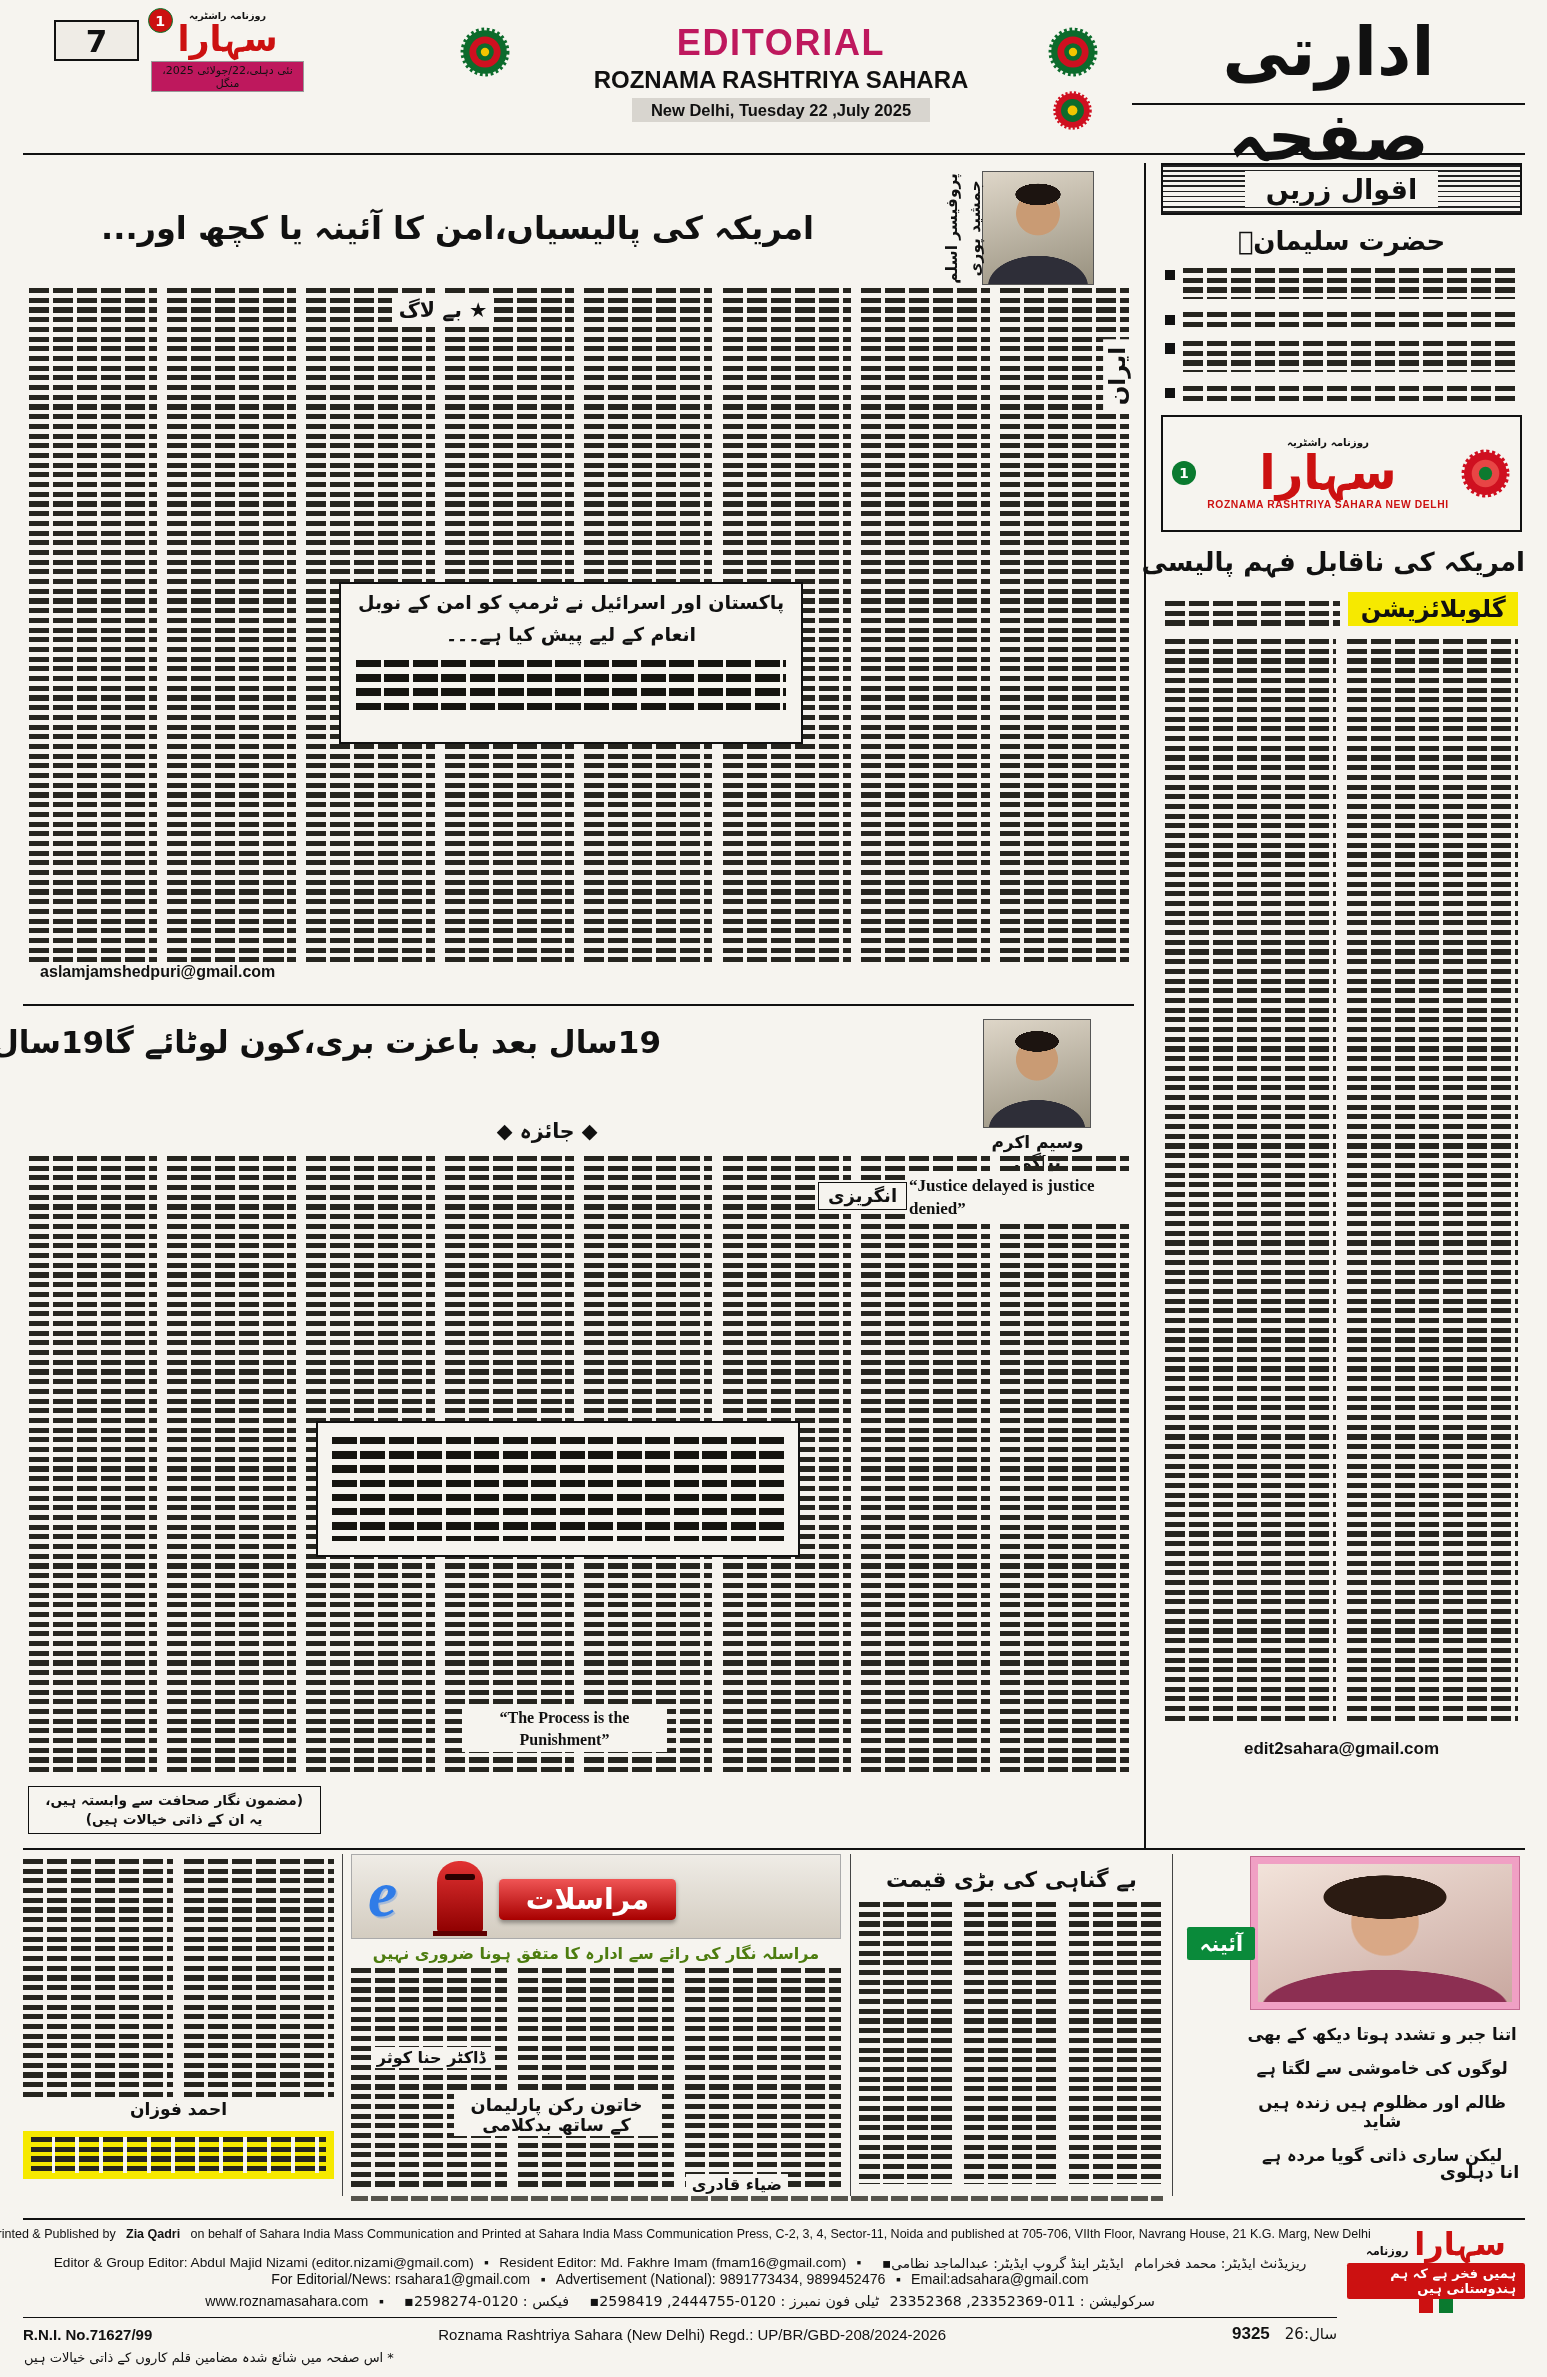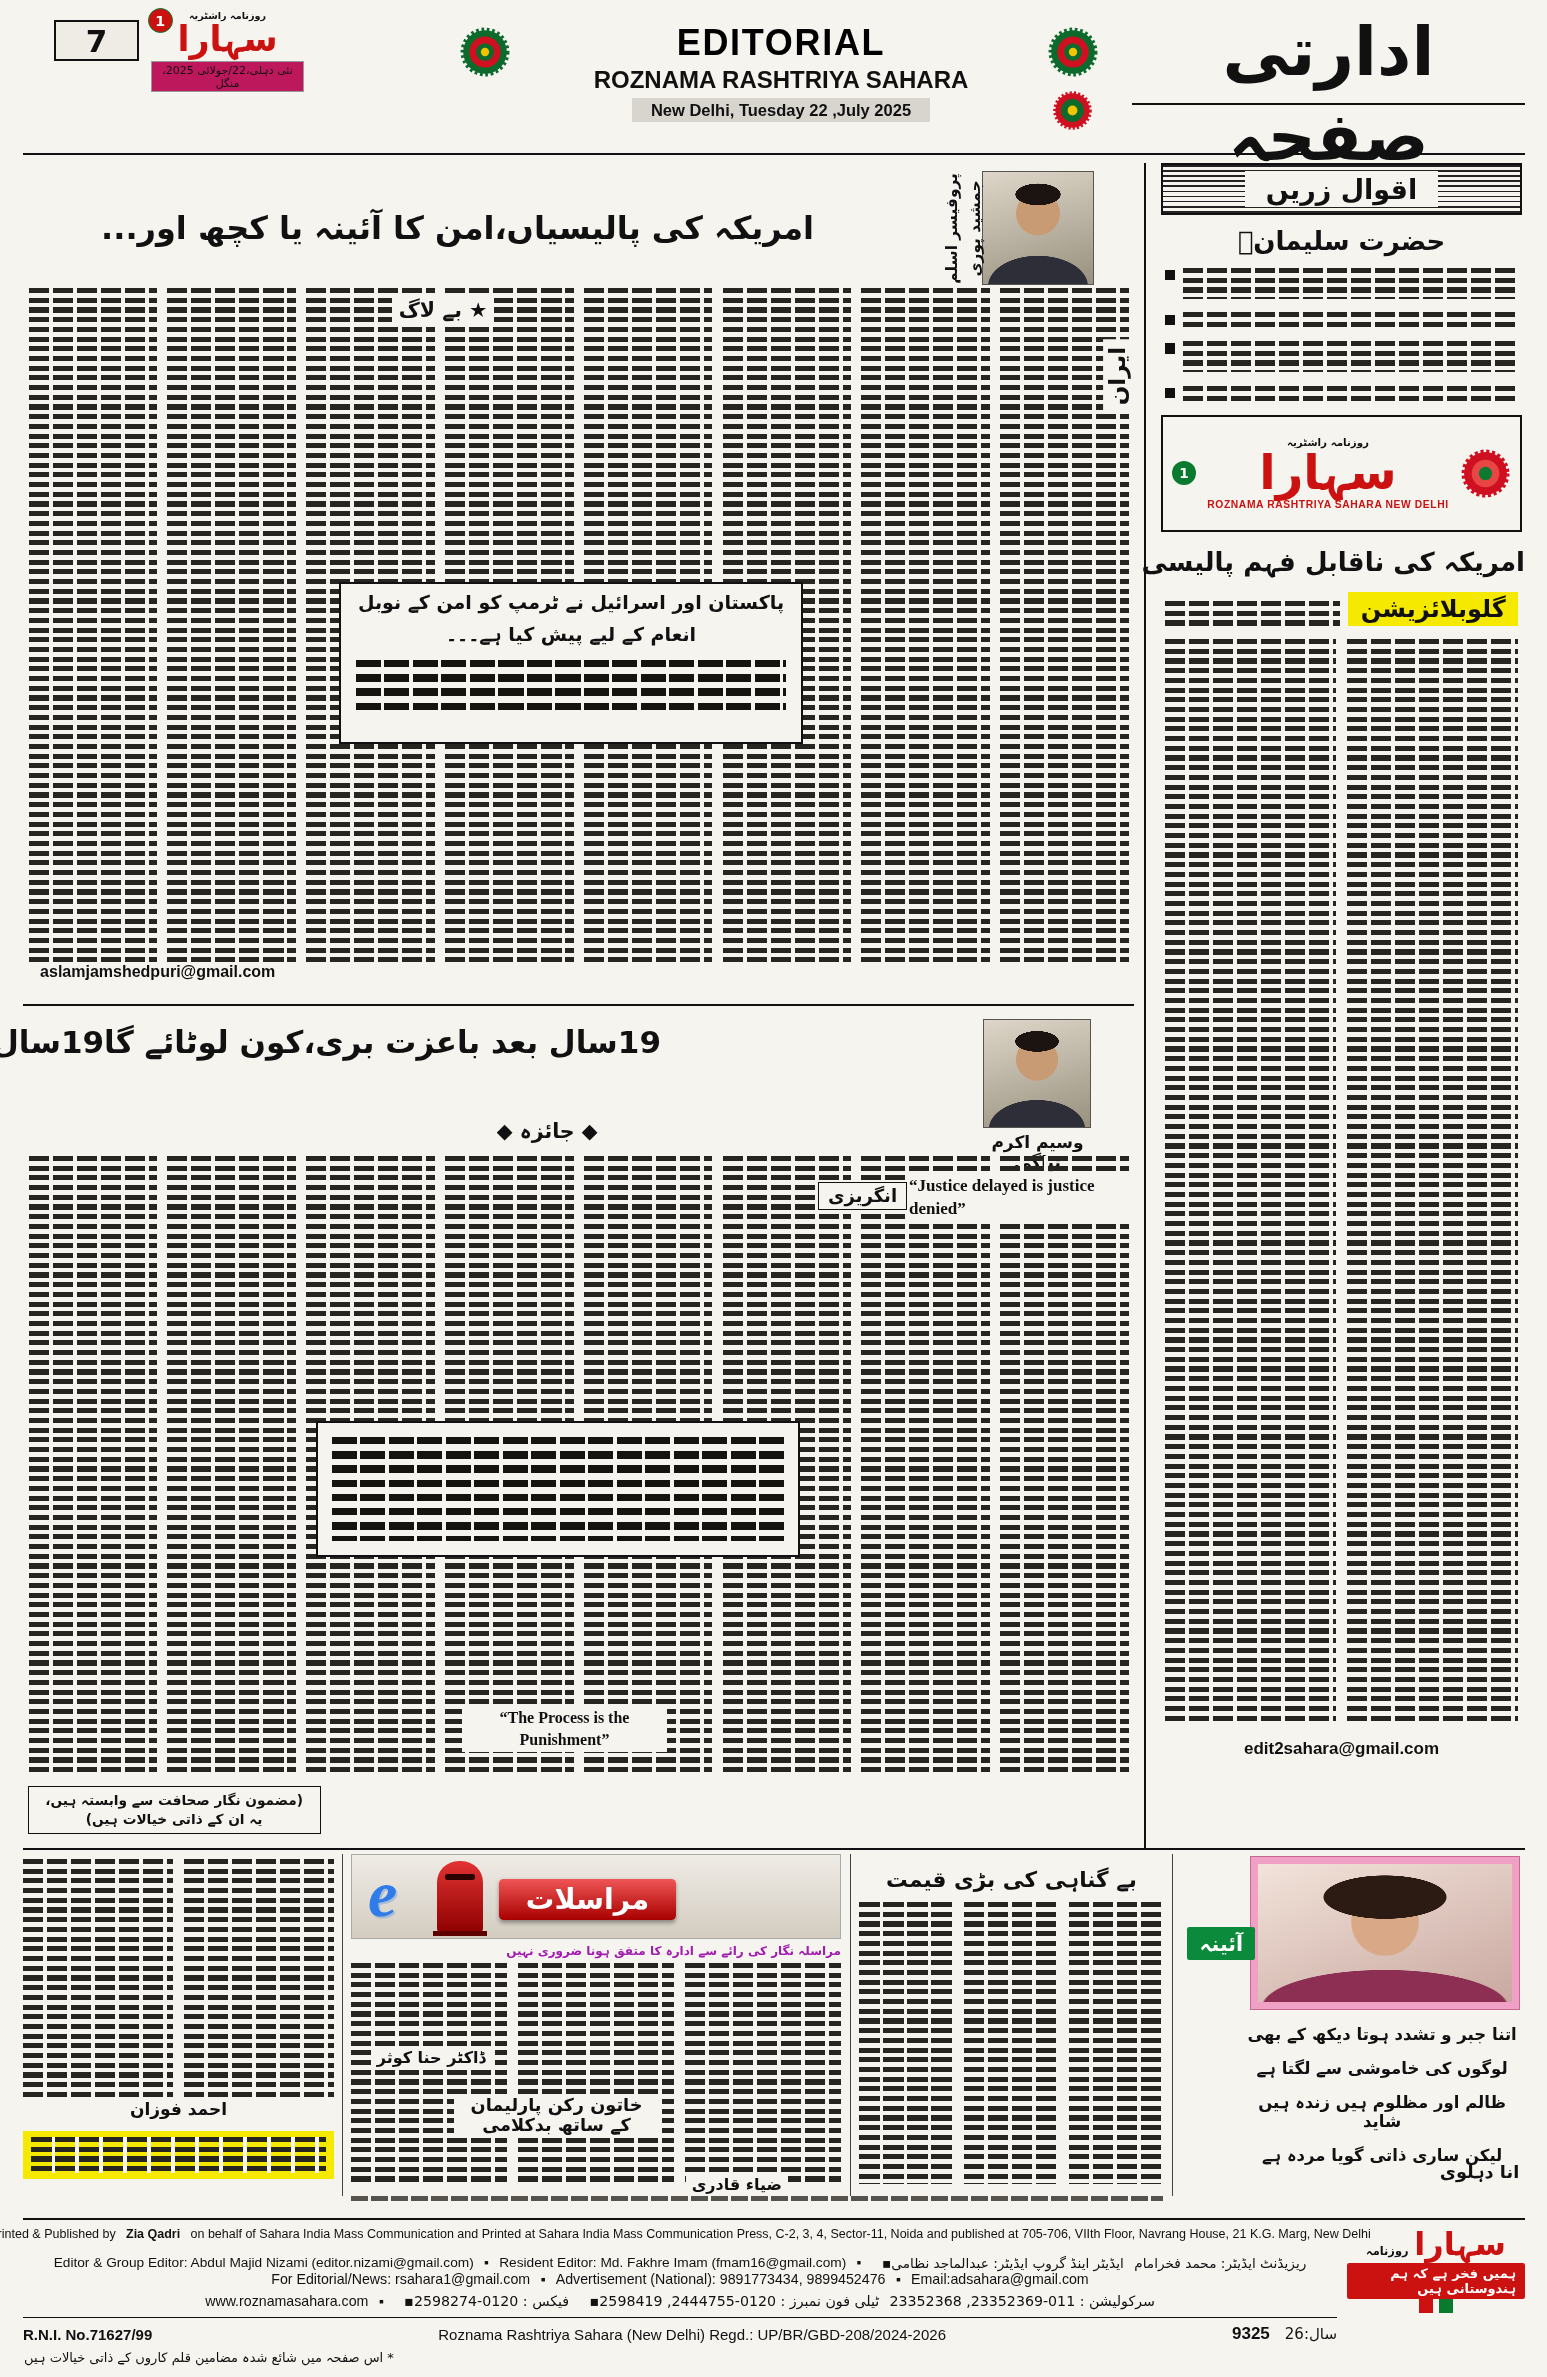--- a/index.html
+++ b/index.html
@@ -32,21 +32,21 @@
              display:flex; align-items:center; justify-content:center; font-size:31px; font-weight:bold; }
   #masthead { left:151px; top:10.3px; width:153px; }
   #masthead .mtop { font-size:9.7px; font-weight:bold; text-align:center; }
   #masthead .mlogo { font-size:35px; font-weight:bold; color:#cc1111; text-align:center; line-height:1.05; }
   #masthead .mbadge { position:absolute; left:-3.4px; top:-2.3px; width:25px; height:25px; border-radius:50%;
              background:#cc1111; border:1.7px solid #0a7a2f; color:#fff; font-size:14.2px; font-weight:bold;
              display:flex; align-items:center; justify-content:center; }
   #masthead .mdate { margin-top:2.8px; background:#be185d; border:0.6px solid #999; font-size:11px;
              text-align:center; padding:1.7px 1.1px; }
   #hcenter { left:513px; top:21.6px; width:536px; text-align:center; }
-  #hcenter .ed { font-size:36px; font-weight:bold; color:#000000; letter-spacing:1.7px; }
+  #hcenter .ed { font-size:36px; font-weight:bold; color:#be185d; letter-spacing:1.7px; }
   #hcenter .pn { font-size:24px; font-weight:bold; margin-top:2.3px; }
   #hcenter .dl { display:inline-block; margin-top:4.6px; background:#d8d5cf; padding:2.3px 19.4px;
                  font-size:16.5px; font-weight:bold; }
   #callig { right:23px; top:10.3px; width:393px; height:85px; font-size:67px; line-height:85px;
             font-weight:bold; text-align:center; }
   #callig-rule { right:23px; top:103px; width:393px; height:2.3px; }
 
   
   #ecol { left:1158px; top:163px; width:367px; height:1661px; }
   .aq-frame { margin:0 3.4px; height:52px; border:2.3px solid #111;
@@ -129,21 +129,21 @@
         font-weight:bold; font-size:66px; color:#2f7ce8; text-shadow:1.7px 1.7px 0 rgba(47,124,232,.3); }
   .postbox { position:absolute; left:85px; top:5.7px; width:46px; height:71px;
              background:linear-gradient(#e23333,#8f0000); border-radius:21.6px 21.6px 3.4px 3.4px; }
   .postbox::before { content:""; position:absolute; left:18%; top:13.7px; width:64%; height:5.7px;
              background:#2b0000; border-radius:2.3px; }
   .postbox::after { content:""; position:absolute; left:-8%; bottom:-4.6px; width:116%; height:5.7px; background:#5f0000; }
   .ribbon { position:absolute; left:147px; top:24px; width:177px; height:41px;
             background:linear-gradient(180deg,#f05555,#a80000); color:#fff; font-size:28.5px; font-weight:bold;
             display:flex; align-items:center; justify-content:center; border-radius:4.6px;
             box-shadow:0 2.3px 4.6px rgba(0,0,0,.35); }
-  #b-mur .mnote { margin-top:4.6px; text-align:right; font-size:12px; color:#a21caf; font-weight:bold; }
+  #b-mur .mnote { margin-top:4.6px; text-align:center; font-size:16px; color:#4d7c0f; font-weight:bold; }
   #b-mur .mbody { margin-top:5.7px; height:221px; }
   .ovl { position:absolute; background:#f6f4ef; padding:1.1px 5.7px; }
   #b-letter { position:absolute; left:836px; top:0; width:305px; }
   #b-letter .ltitle { margin-top:12.5px; text-align:center; font-size:21.6px; font-weight:bold; }
   #b-letter .lbody { margin-top:10.3px; height:282px; }
   #b-aaina { position:absolute; left:1137px; top:0; width:366px; height:349px; }
   .photo-w { border:7.4px solid #f0a0c4; outline:1.1px solid #c46a92;
      background:
        radial-gradient(ellipse 40% 26% at 50% 24%, #2b1b12 0 60%, rgba(0,0,0,0) 61%),
        radial-gradient(circle at 50% 42%, #d9a886 0 22%, rgba(0,0,0,0) 23%),

